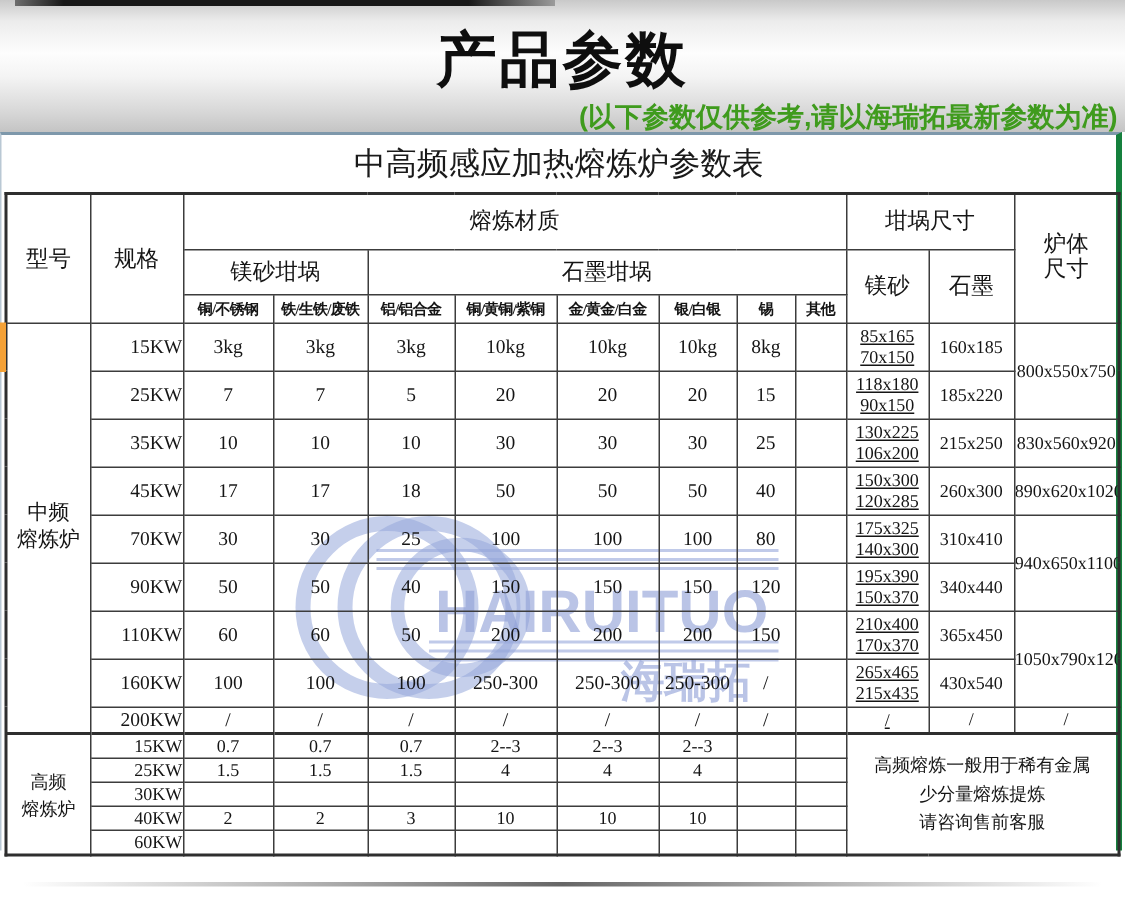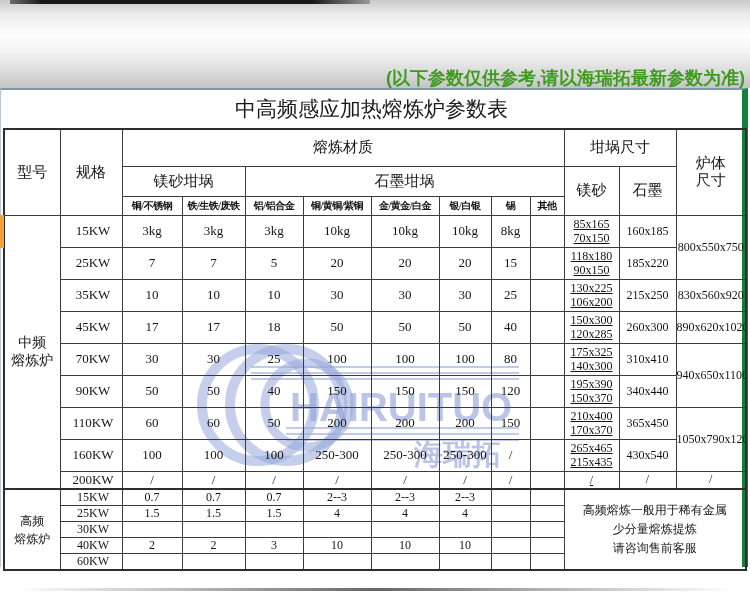--- a/index.html
+++ b/index.html
@@ -13,34 +13,34 @@
     background:linear-gradient(90deg,#6d6d6d 0%,#181818 9%,#181818 84%,#9b9b9b 100%);}
   .banner-title{position:absolute;top:12px;left:0;width:100%;text-align:center;
     font-family:"Liberation Sans","DejaVu Sans",sans-serif;font-size:40px;font-weight:bold;
     color:#0e0e0e;letter-spacing:2px;}
   .banner-sub{position:absolute;top:66px;right:5px;
     font-family:"Liberation Sans","DejaVu Sans",sans-serif;
     font-size:18px;font-weight:bold;color:#3f9b1d;}
 
   
   .content{position:absolute;top:88px;left:0;width:748px;height:479px;background:#fff;
-    border-left:1px solid #b9c8d4;border-right:6px solid #15803d;border-top:2px solid #7e98ab;
+    border-left:1px solid #b9c8d4;border-right:4px solid #15803d;border-top:2px solid #7e98ab;
     box-sizing:border-box;}
   .tbl-caption{height:38px;line-height:38px;text-align:center;font-size:21px;color:#1a1a1a;}
 
   table{border-collapse:collapse;table-layout:fixed;width:742px;margin-left:2px;
         border:2px solid #2e2e2e;position:relative;z-index:2;}
   th,td{border:1px solid #3c3c3c;text-align:center;vertical-align:middle;padding:0;
         font-weight:normal;color:#151515;overflow:hidden;white-space:nowrap;}
   thead th{font-size:15px;}
   tr.mats th{font-size:10px;font-weight:bold;letter-spacing:-0.5px;}
   .r37{height:37px}.r30{height:30px}.r19{height:19px}.r32{height:32px}.r18{height:18px}.r16{height:16px}
   td.model{font-size:14px;line-height:18px;}
   td.model span{display:block;}
-  td.sp{text-align:center;padding-left:4px;font-size:13px;}
+  td.sp{text-align:right;padding-left:4px;font-size:13px;}
   td.v{font-size:13px;}
   td.mg{font-size:12px;line-height:14px;text-decoration:underline;}
   td.mg span{display:block;}
   td.gr{font-size:12px;margin-top:12px;}
   td.fu{font-size:12px;margin-top:46px;}
   tbody.hf td{font-size:12px;}
   tbody.hf tr:first-child td{border-top:2px solid #2e2e2e;}
   td.note{font-size:13px;white-space:normal;margin-left:32px;}
   td.note div{line-height:19px;}
   .wrapbox{width:34px;margin:6px auto;white-space:normal;line-height:17px;}
@@ -53,20 +53,21 @@
   .bottom-shadow{position:absolute;top:588px;left:15px;width:720px;height:3px;border-radius:2px;z-index:6;
     background:linear-gradient(90deg,rgba(140,140,140,0) 0%,rgba(110,110,110,.5) 25%,rgba(75,75,75,.85) 50%,rgba(110,110,110,.5) 75%,rgba(140,140,140,0) 100%);}
 </style>
 </head>
 <body>
 
 <div class="page">
 
   <div class="banner">
     <div class="topbar"></div>
+    <div class="banner-title">产品参数</div>
     <div class="banner-sub">(以下参数仅供参考,请以海瑞拓最新参数为准)</div>
   </div>
 
   <div class="content">
     <div class="tbl-caption">中高频感应加热熔炼炉参数表</div>
 
     <div class="watermark">
       <svg width="340" height="152" viewBox="0 0 340 152">
         <g fill="none" stroke="rgba(150,167,218,0.55)">
           <circle cx="72" cy="77" r="56" stroke-width="10"></circle>

